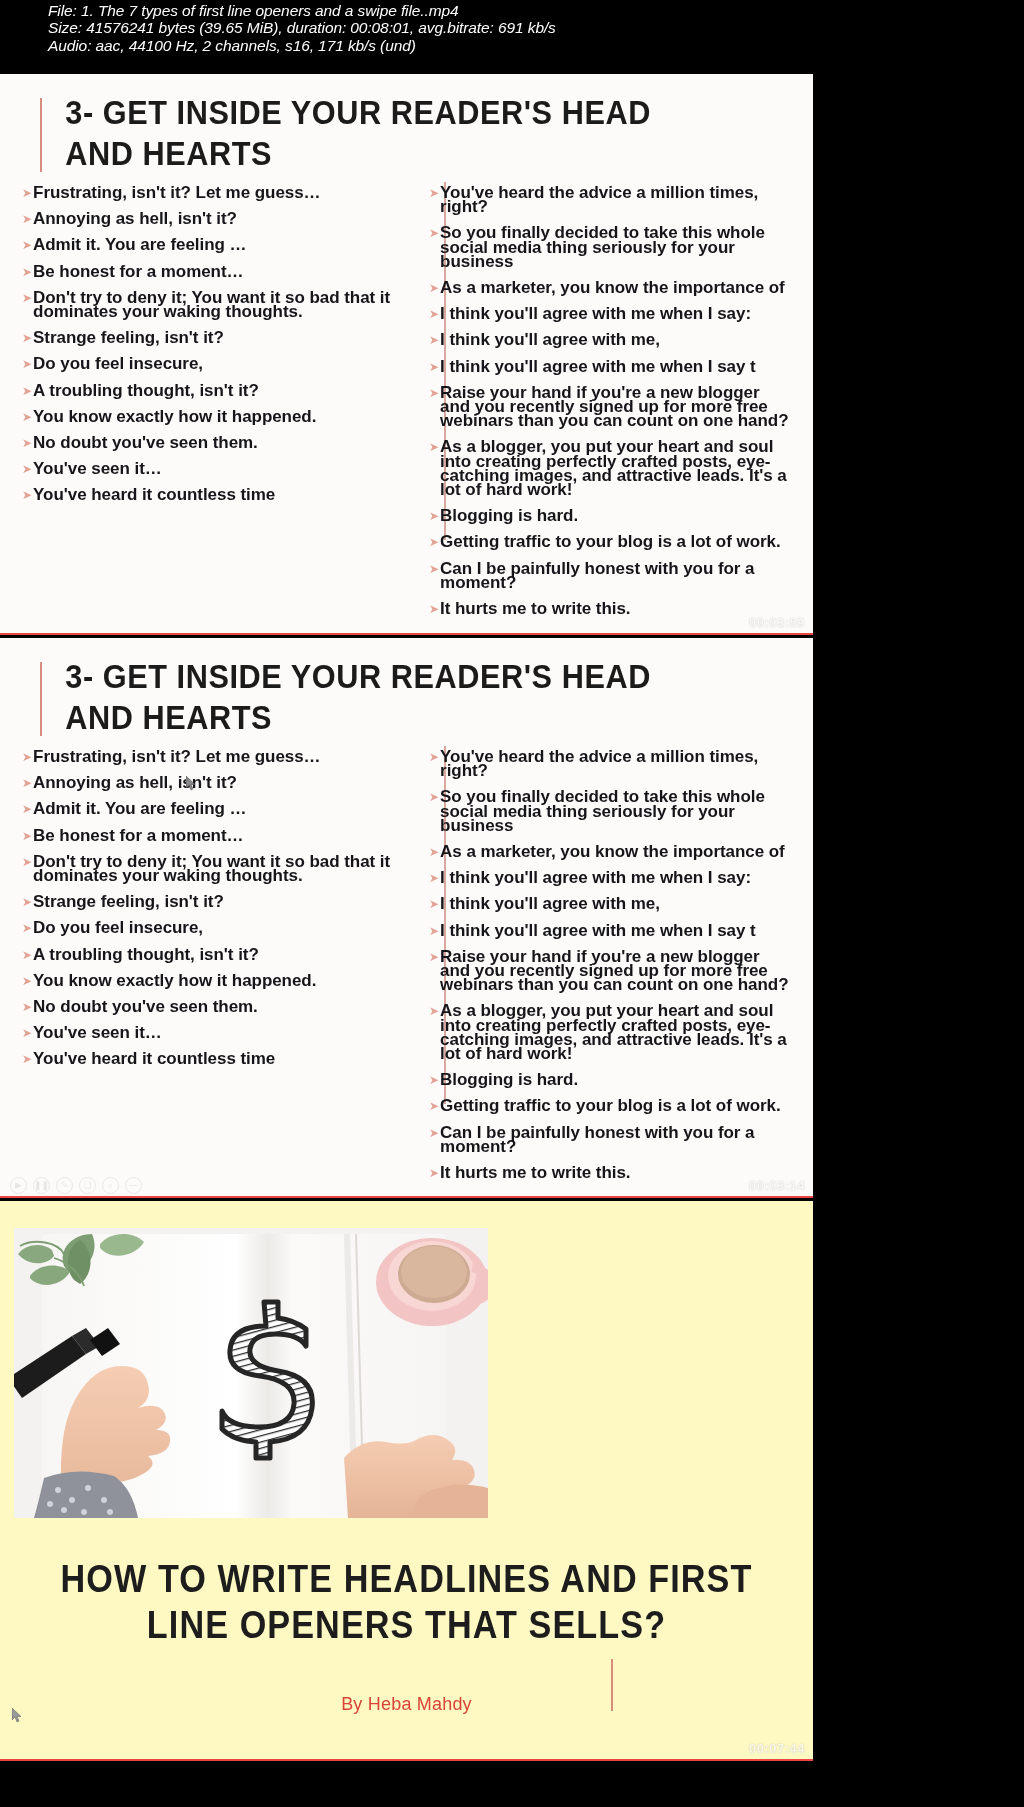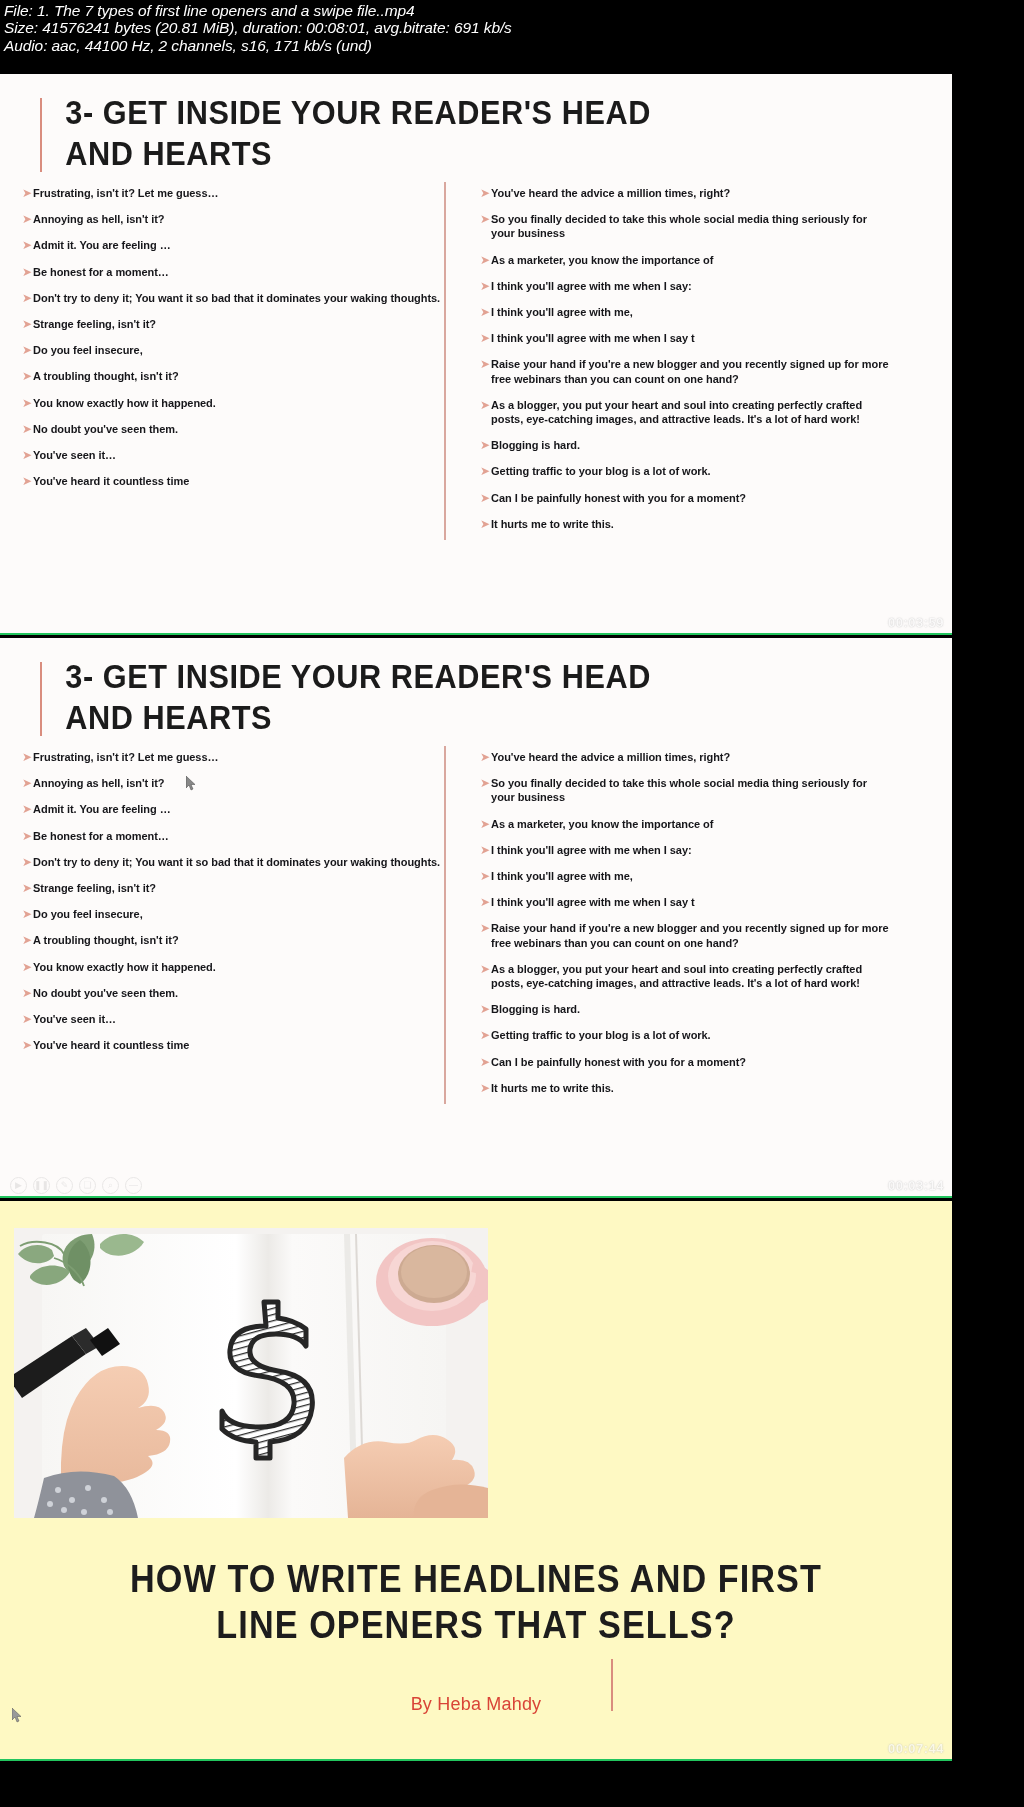--- a/index.html
+++ b/index.html
@@ -18,44 +18,45 @@
     background: #000;
     overflow: hidden;
   }
 
   
   .meta {
     width: 952px;
     height: 72px;
     background: #000;
     padding: 2px 20px 0 4px;
+    margin-left: 44px;
   }
   .meta-line {
     color: #ffffff;
     font-family: "Liberation Sans", sans-serif;
     font-style: italic;
     font-size: 15.5px;
     line-height: 17.4px;
     white-space: nowrap;
     letter-spacing: -0.1px;
   }
 
   
   .frames {
     width: 1024px;
     background: #000;
   }
   .frame {
     position: relative;
-    width: 952px;
+    width: 813px;
     height: 563px;
     background: #ffffff;
     overflow: hidden;
     border-top: 2px solid #000;
-    border-bottom: 2px solid #22c55e;
+    border-bottom: 2px solid #ef4444;
   }
   .frame + .frame { border-top: 3px solid #000; }
 
   .frame-timestamp {
     position: absolute;
     right: 8px;
     bottom: 3px;
     font-family: "Liberation Sans", sans-serif;
     font-size: 13px;
     font-weight: bold;
@@ -132,21 +133,21 @@
     flex: 0 0 auto;
     color: #e2a293;
     font-size: 12px;
     line-height: 14px;
     margin-right: 1px;
     transform: translateY(0px);
   }
   .bullet-text {
     font-family: "Liberation Sans", sans-serif;
     font-weight: bold;
-    font-size: 11px;
+    font-size: 17px;
     line-height: 14.2px;
     color: #16161a;
     letter-spacing: -0.05px;
   }
 
   
   .title-slide {
     position: absolute;
     inset: 0;
     background: #fef9c3;
@@ -229,21 +230,21 @@
   }
   .cursor svg { display:block; width:100%; height:100%; }
 </style>
 </head>
 <body>
 
 <div class="sheet">
 
   <div class="meta">
     <div class="meta-line">File: 1. The 7 types of first line openers and a swipe file..mp4</div>
-    <div class="meta-line">Size: 41576241 bytes (20.81 MiB), duration: 00:08:01, avg.bitrate: 691 kb/s</div>
+    <div class="meta-line">Size: 41576241 bytes (39.65 MiB), duration: 00:08:01, avg.bitrate: 691 kb/s</div>
     <div class="meta-line">Audio: aac, 44100 Hz, 2 channels, s16, 171 kb/s (und)</div>
   </div>
 
   <div class="frames">
 
     <div class="frame">
       <div class="slide">
         <div class="slide-inner">
 
           <div class="slide-title-wrap">

